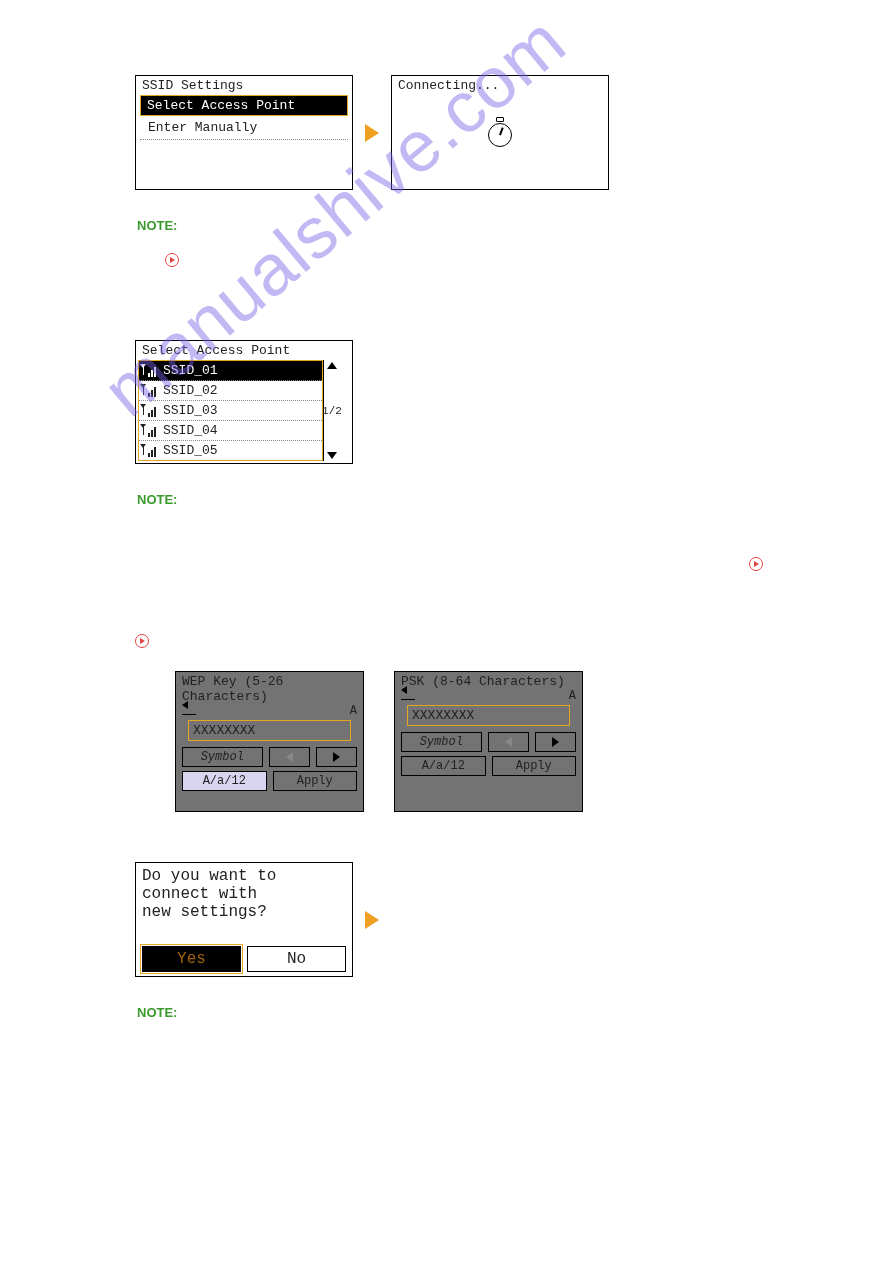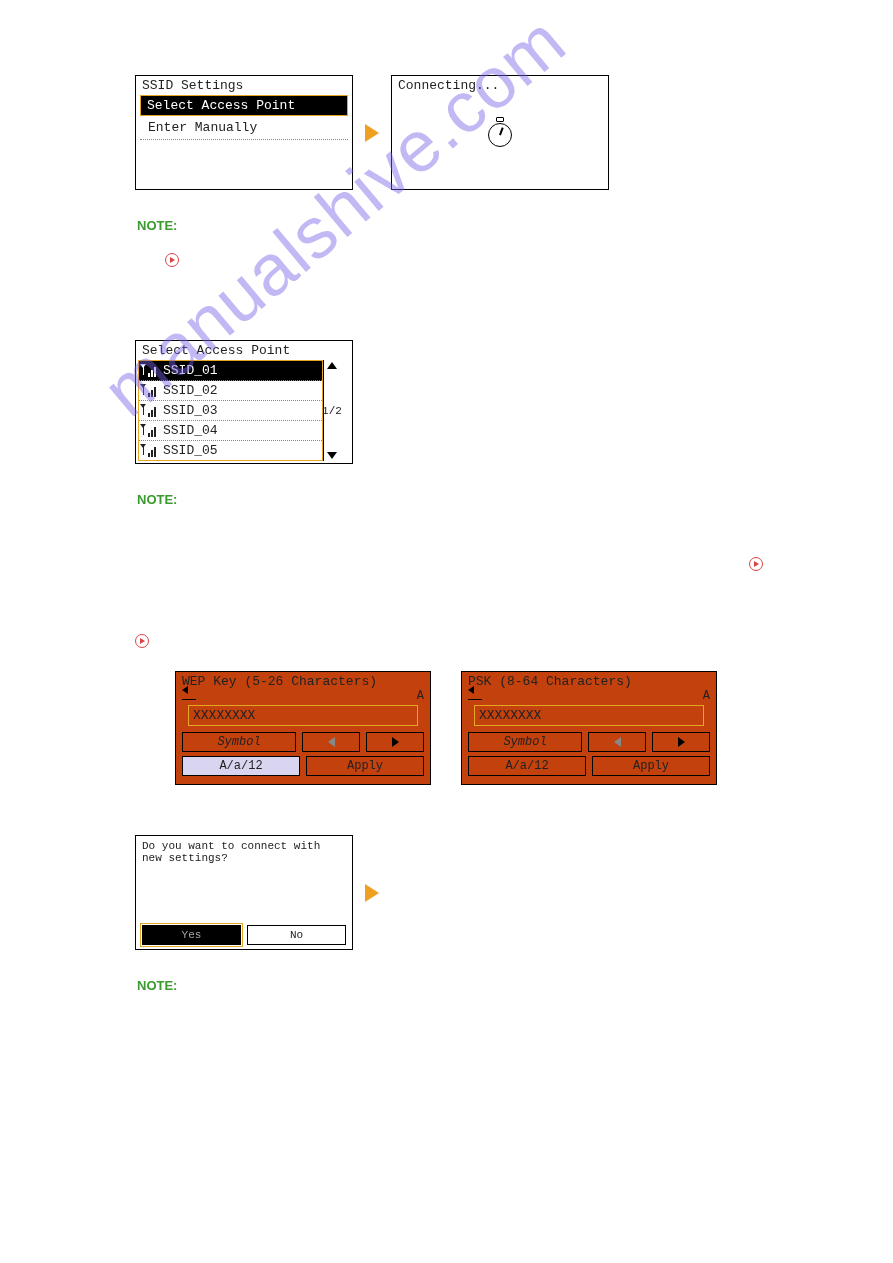--- a/index.html
+++ b/index.html
@@ -212,26 +212,26 @@
   .scroll-down { border-left: 5px solid transparent; border-right: 5px solid transparent; border-top: 7px solid #000; }
   .page-ind { font-family: "Courier New", monospace; font-size: 11px; margin: 18px 0;}
   
   .key-row {
     display: flex;
     gap: 30px;
     margin: 20px 0 10px 40px;
   }
   .key-panel {
     border: 1px solid #000;
-    width: 256px;
+    width: 189px;
     box-sizing: border-box;
     font-family: "Courier New", monospace;
     font-size: 13px;
-    padding: 0 0 8px 0;
-    background: #c2410c;
+    padding: 0 0 20px 0;
+    background: #737373;
   }
   .key-title {
     padding: 2px 6px 0 6px;
   }
   .key-mode-row {
     display: flex;
     justify-content: space-between;
     padding: 0 6px;
     font-size: 12px;
   }
@@ -272,21 +272,21 @@
   .kbtn.arrow { flex: 1; display:flex; align-items:center; justify-content:center;}
   .kbtn .ltri { width:0;height:0;border-top:5px solid transparent;border-bottom:5px solid transparent;border-right:7px solid #888;}
   .kbtn .rtri { width:0;height:0;border-top:5px solid transparent;border-bottom:5px solid transparent;border-left:7px solid #000;}
   .kbtn.mode { background: #d9d4f0; }
   
   .confirm-panel {
     border: 1px solid #000;
     width: 218px;
     box-sizing: border-box;
     font-family: "Courier New", monospace;
-    font-size: 11px;
+    font-size: 16px;
     padding: 4px 6px;
     background: #fff;
     height: 115px;
     display: flex;
     flex-direction: column;
     justify-content: space-between;
   }
   .confirm-btns {
     display: flex;
     gap: 6px;
@@ -294,21 +294,21 @@
   }
   .cbtn {
     flex: 1;
     border: 1px solid #000;
     text-align: center;
     padding: 3px 0;
     font-family: "Courier New", monospace;
   }
   .cbtn.yes {
     background: #000;
-    color: #a3a3a3;
+    color: #a16207;
     outline: 1px solid #e5a623;
     outline-offset: 1px;
   }
   .spacer-block { height: 70px; }
   .spacer-sm { height: 50px; }
 </style>
 </head>
 <body>
 
 <div class="page">

